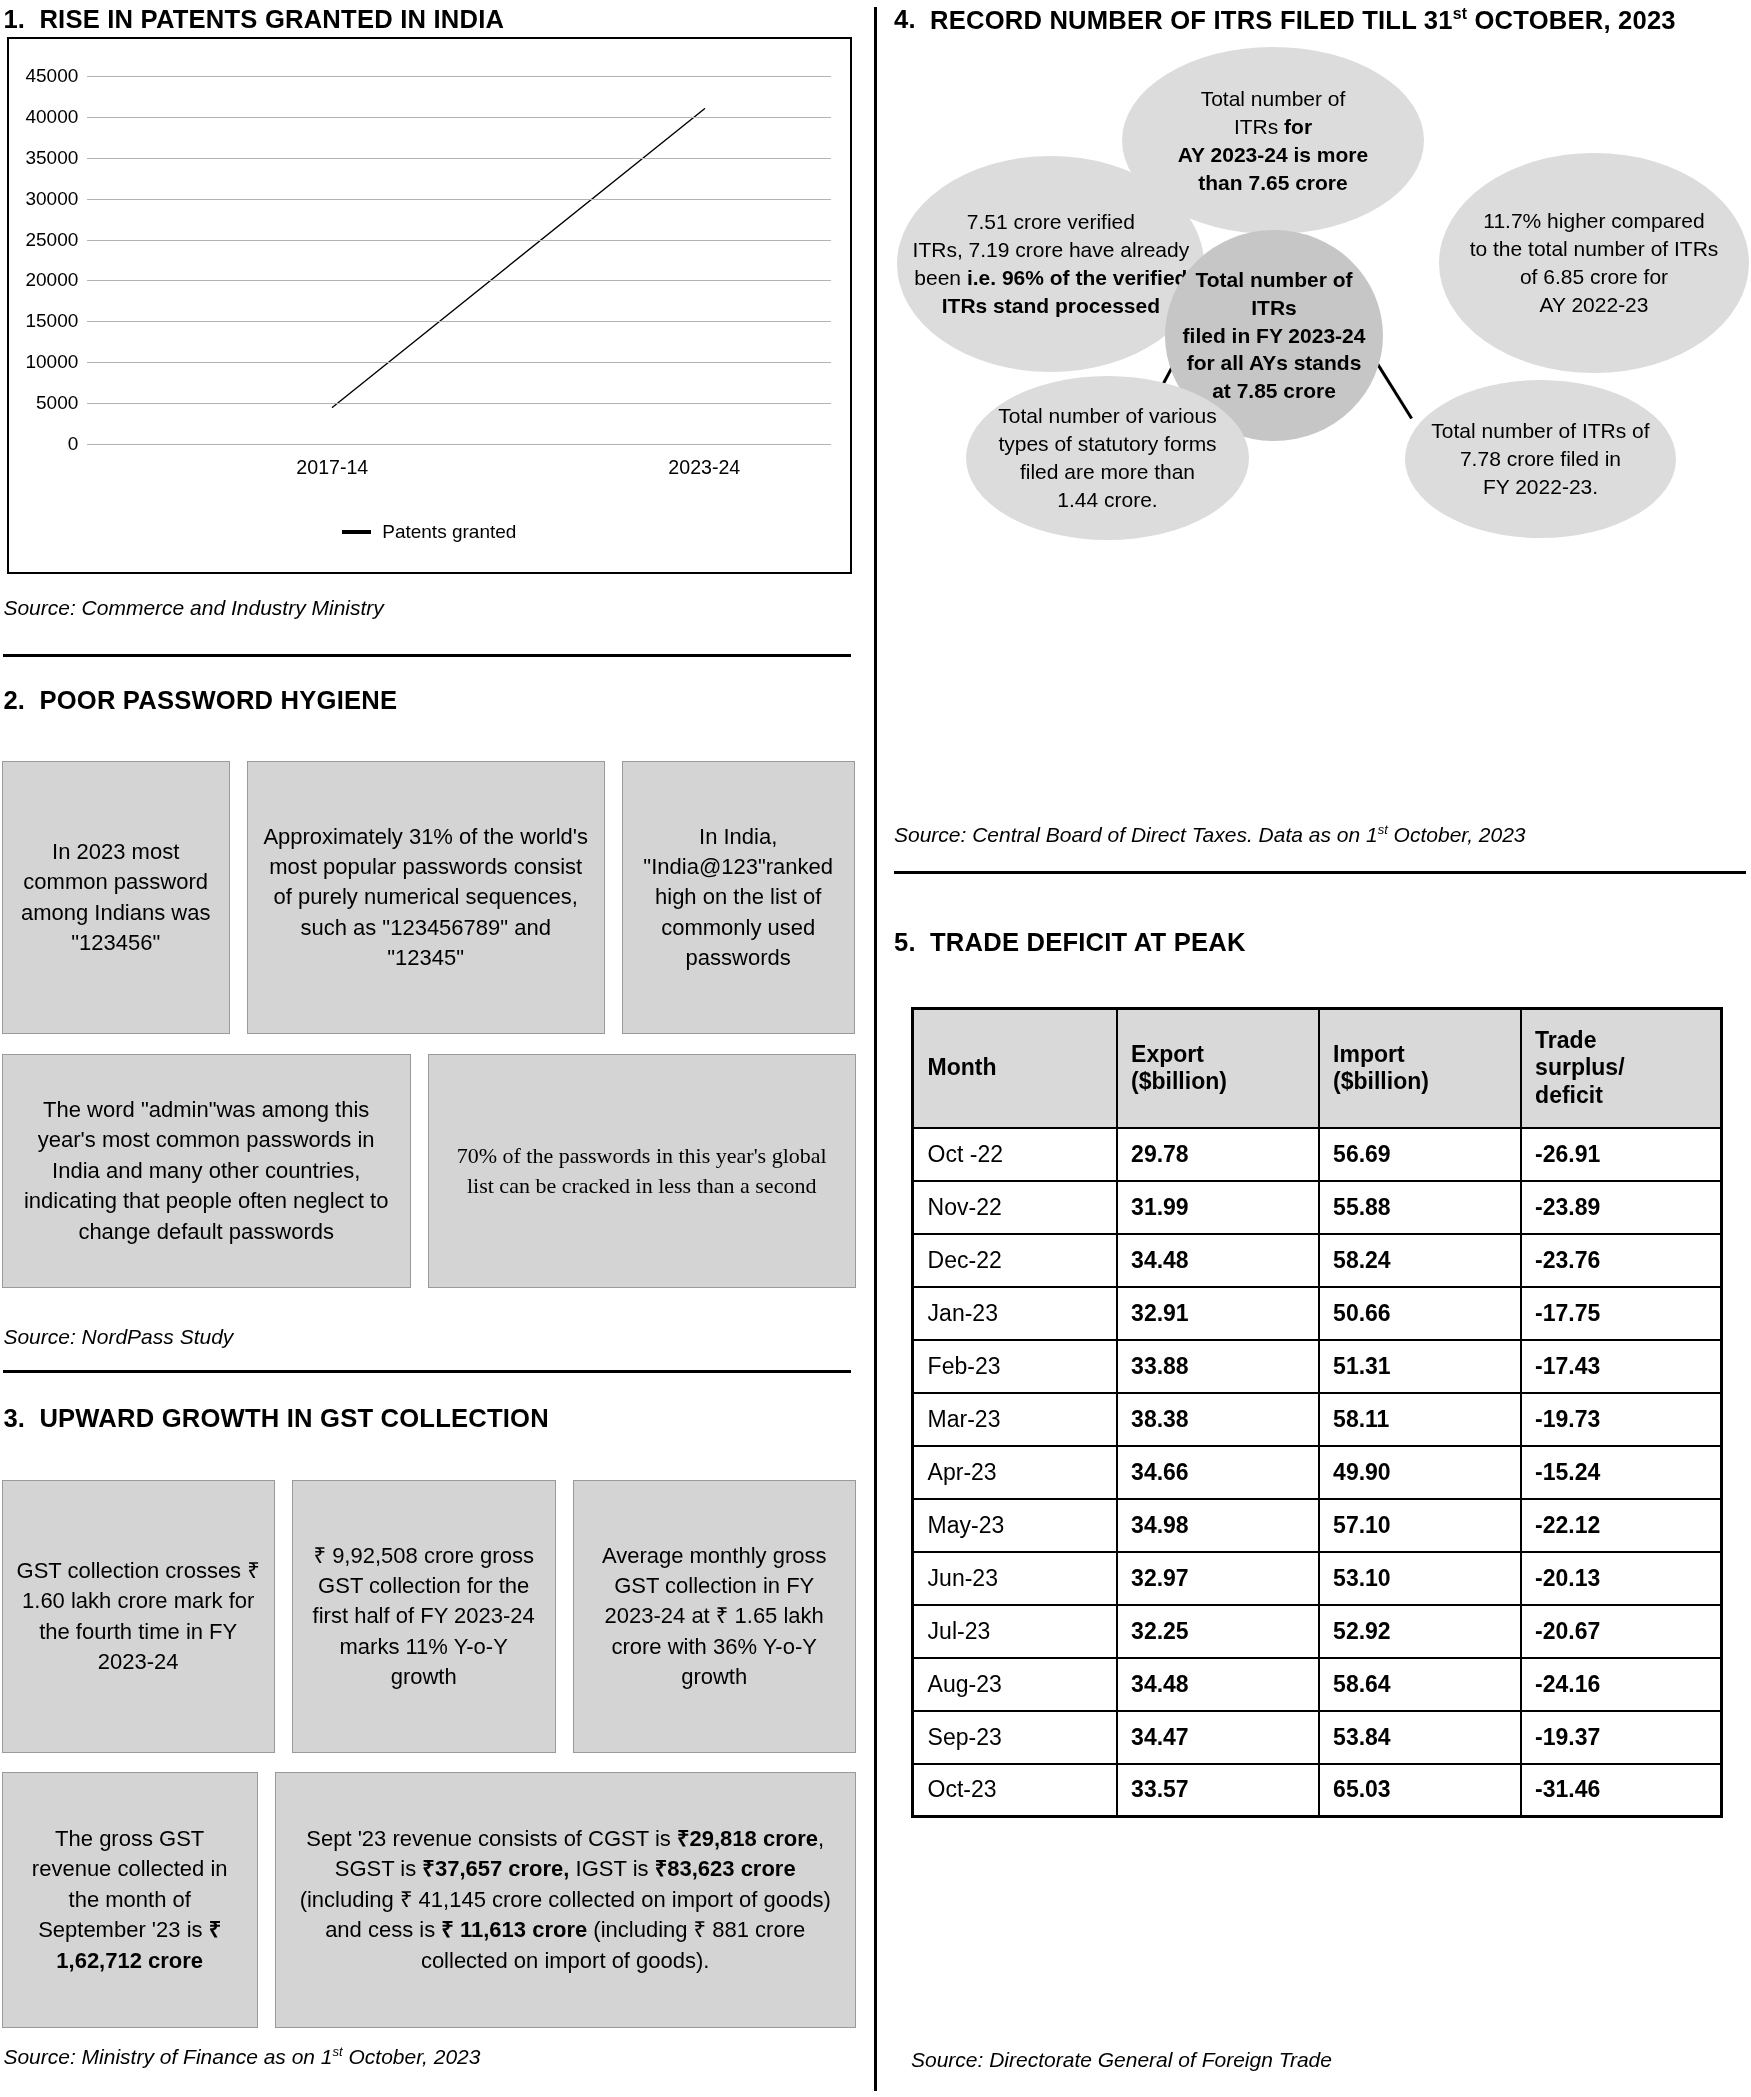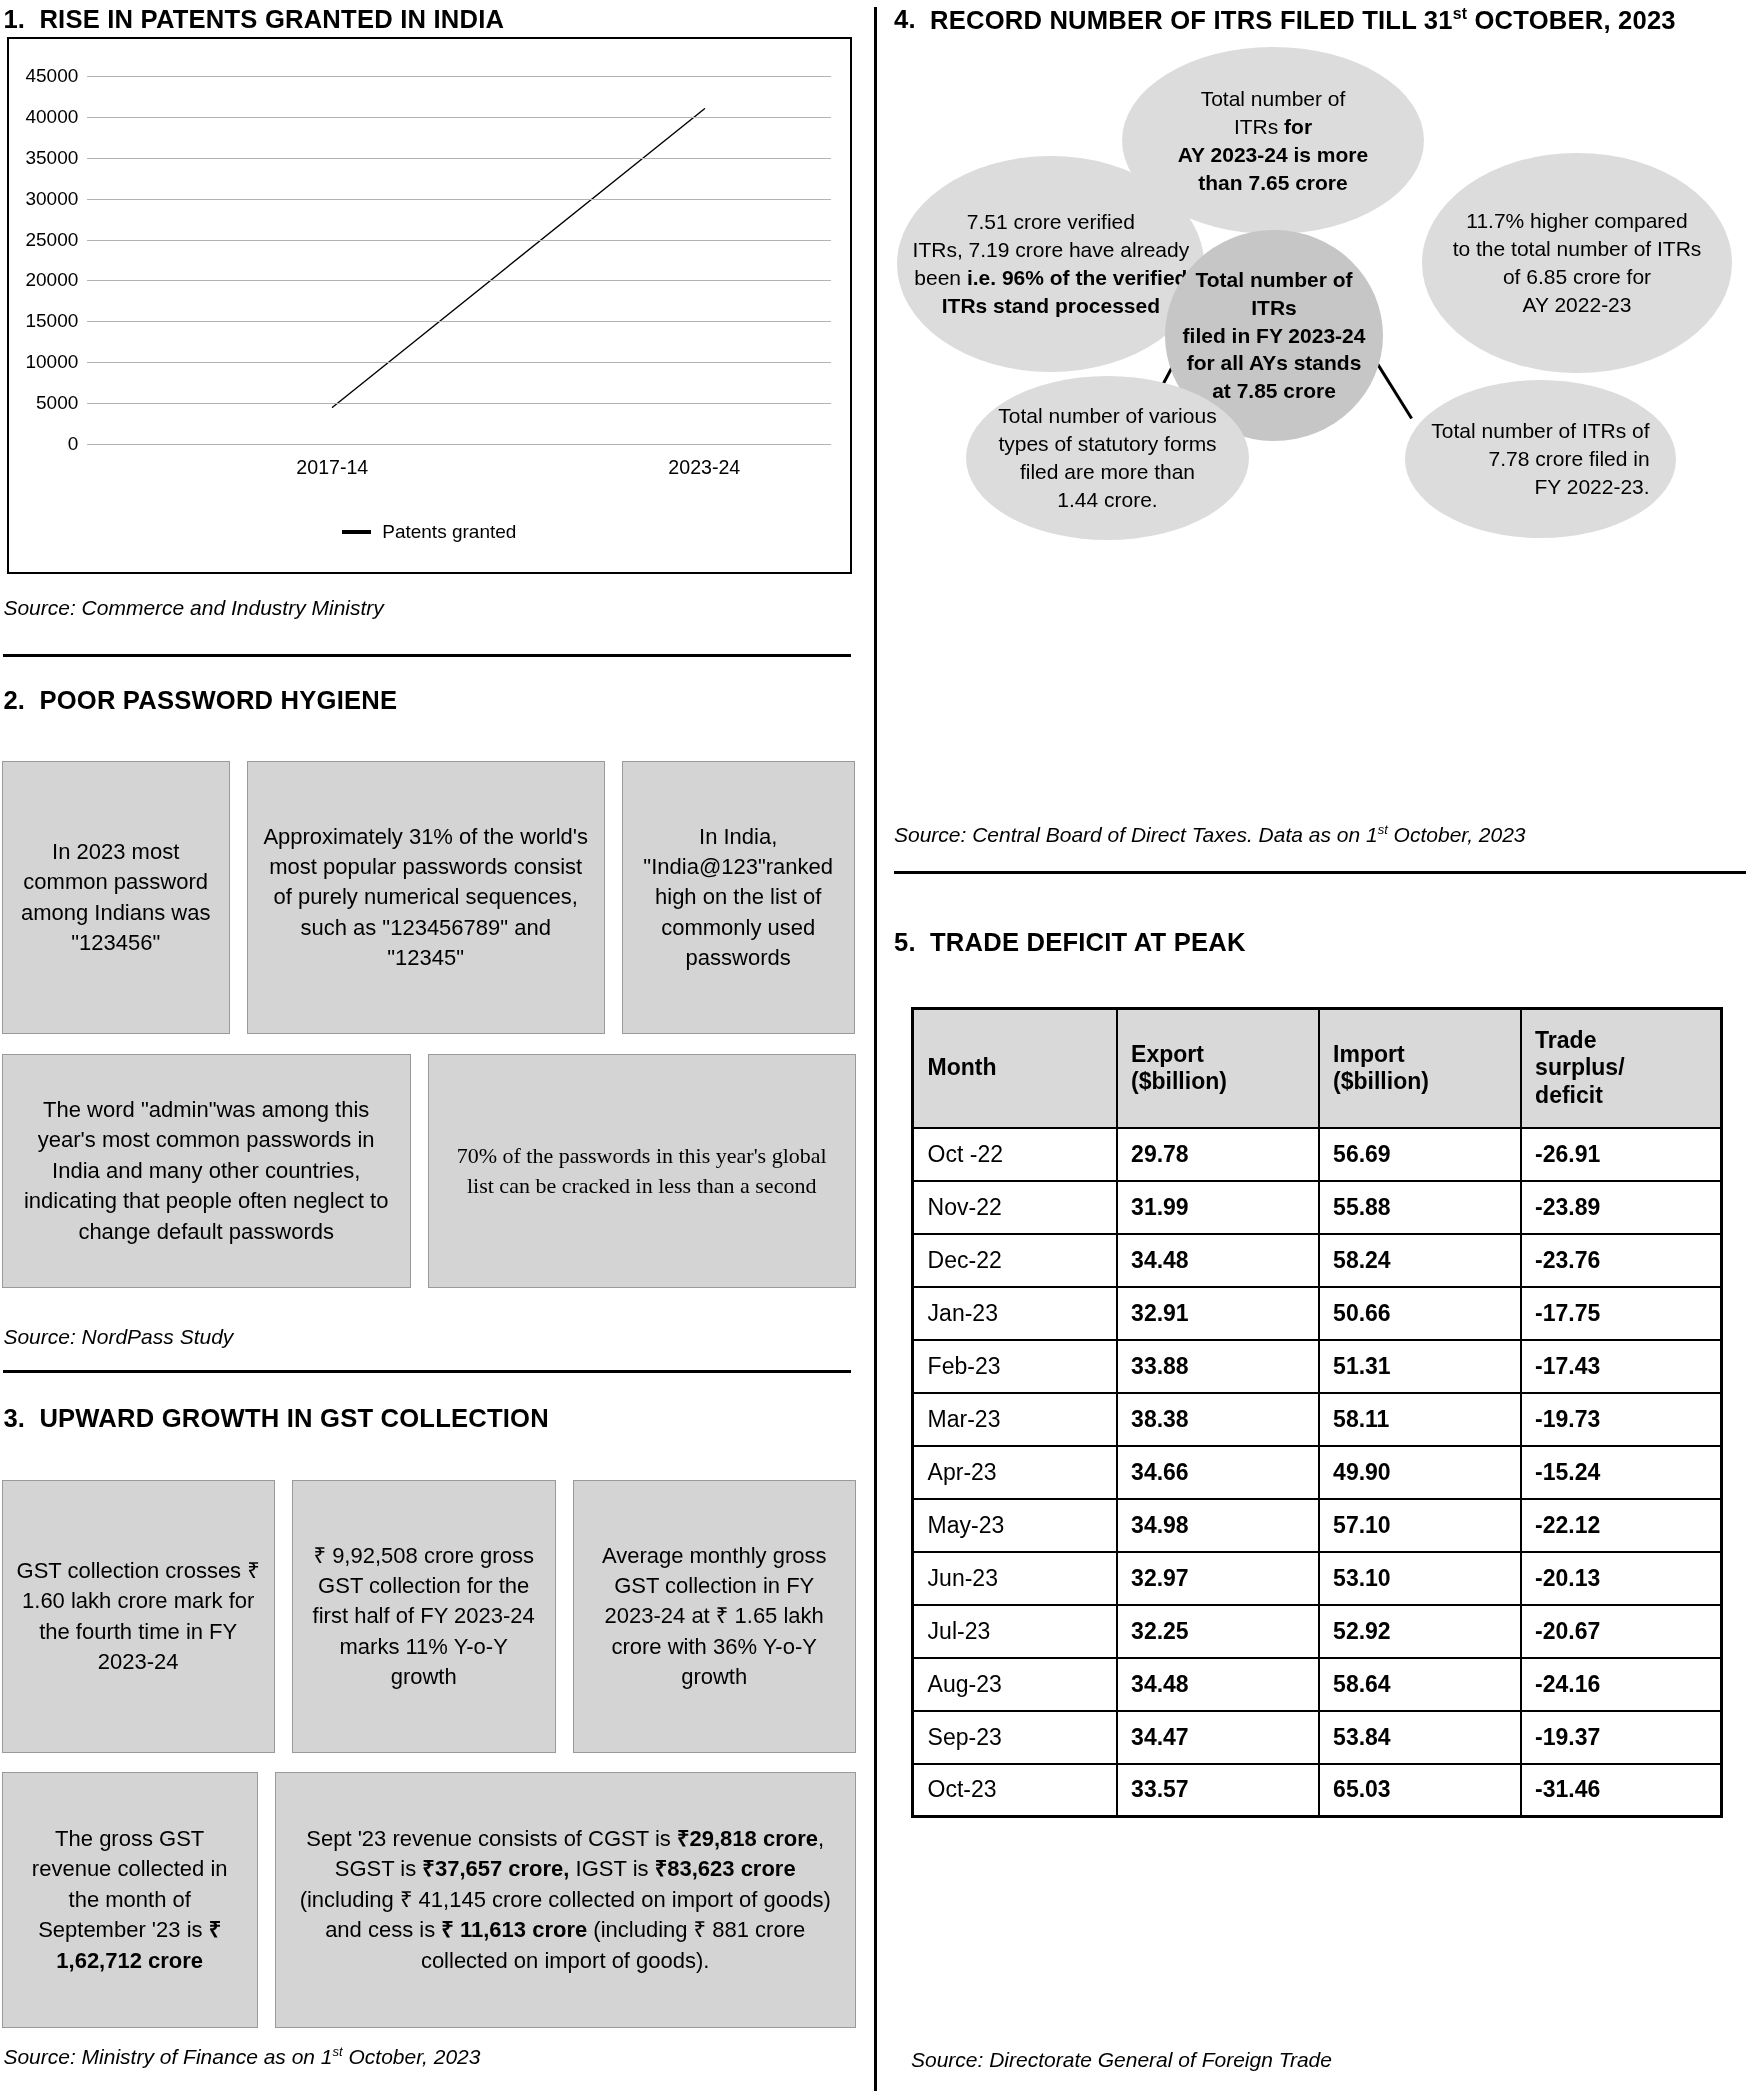--- a/index.html
+++ b/index.html
@@ -225,21 +225,21 @@
 
       <div class="ell ell-light" style="left:3.4px;top:112px;width:307px;height:216px;padding:0 5.1px;">
         <span id="ell-left">
             <span style="display: block;"><span>7.51 crore verified</span></span>
             <span style="display: block; text-align: center;"><span>ITRs, 7.19 crore have already</span></span>
             <span style="display: block;"><span>been </span><b>i.e. 96% of the verified</b></span>
             <span style="display: block;"><b>ITRs stand processed</b></span>
           </span>
       </div>
 
-      <div class="ell ell-light" style="left:528px;top:109px;width:310px;height:220px;padding:0 5.1px;">
+      <div class="ell ell-light" style="left:545px;top:109px;width:310px;height:220px;padding:0 5.1px;">
         <span id="ell-right">
             <span style="display: block;"><span>11.7% higher compared</span></span>
             <span style="display: block;"><span>to the total number of ITRs</span></span>
             <span style="display: block;"><span>of 6.85 crore for</span></span>
             <span style="display: block;"><span>AY 2022-23</span></span>
           </span>
       </div>
 
       <div class="ell ell-dark" style="left:271px;top:186px;width:218px;height:211px;padding:0 5.1px;">
         <span id="ell-center">
@@ -252,21 +252,21 @@
 
       <div class="ell ell-light" style="left:72px;top:332px;width:283px;height:164px;">
         <span id="ell-bl">
             <span style="display: block;"><span>Total number of various</span></span>
             <span style="display: block;"><span>types of statutory forms</span></span>
             <span style="display: block;"><span>filed are more than</span></span>
             <span style="display: block;"><span>1.44 crore.</span></span>
           </span>
       </div>
 
-      <div class="ell ell-light" style="left:511px;top:336px;width:271px;height:158px;text-align:right;">
+      <div class="ell ell-light" style="left:511px;top:336px;width:271px;height:158px;">
         <span id="ell-br">
             <span style="display: block;"><span>Total number of ITRs of</span></span>
             <span style="display: block;"><span>7.78 crore filed in</span></span>
             <span style="display: block;"><span>FY 2022-23.</span></span>
           </span>
       </div>
     </div>
 
     <div class="source" style="position:absolute;left:0px;top:822px;"><span>Source: Central Board of Direct Taxes. Data as on 1</span><sup>st</sup><span> October, 2023</span></div>
 

